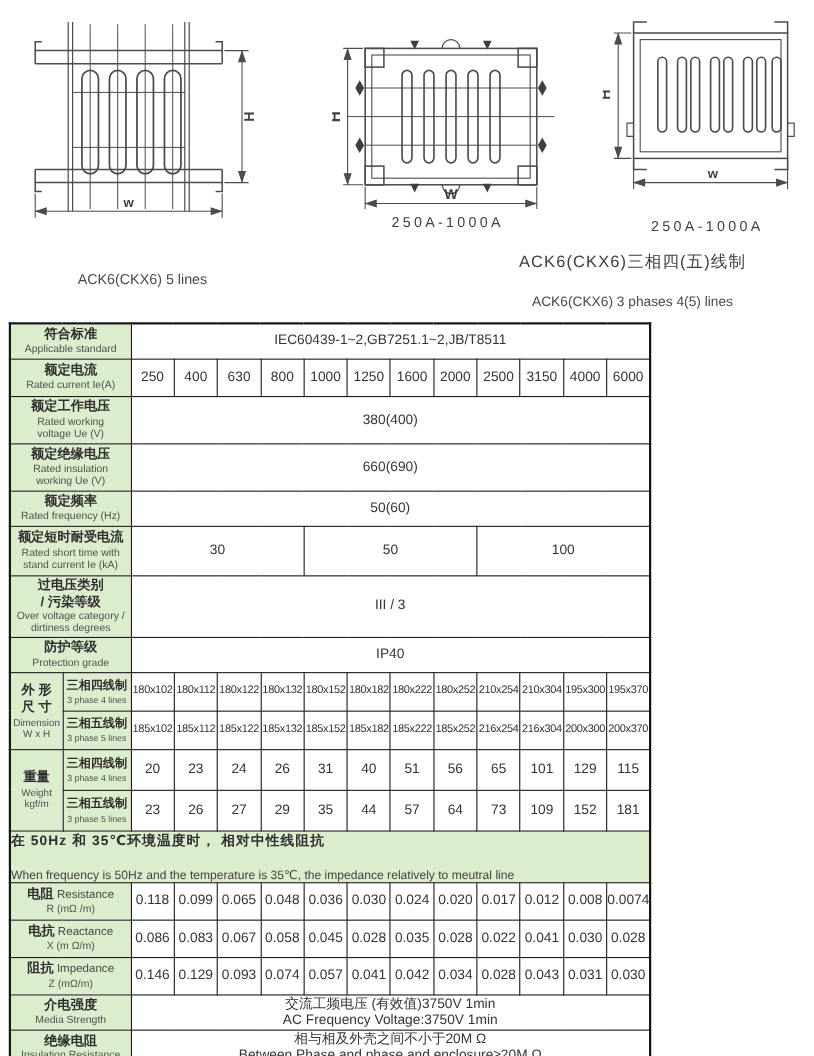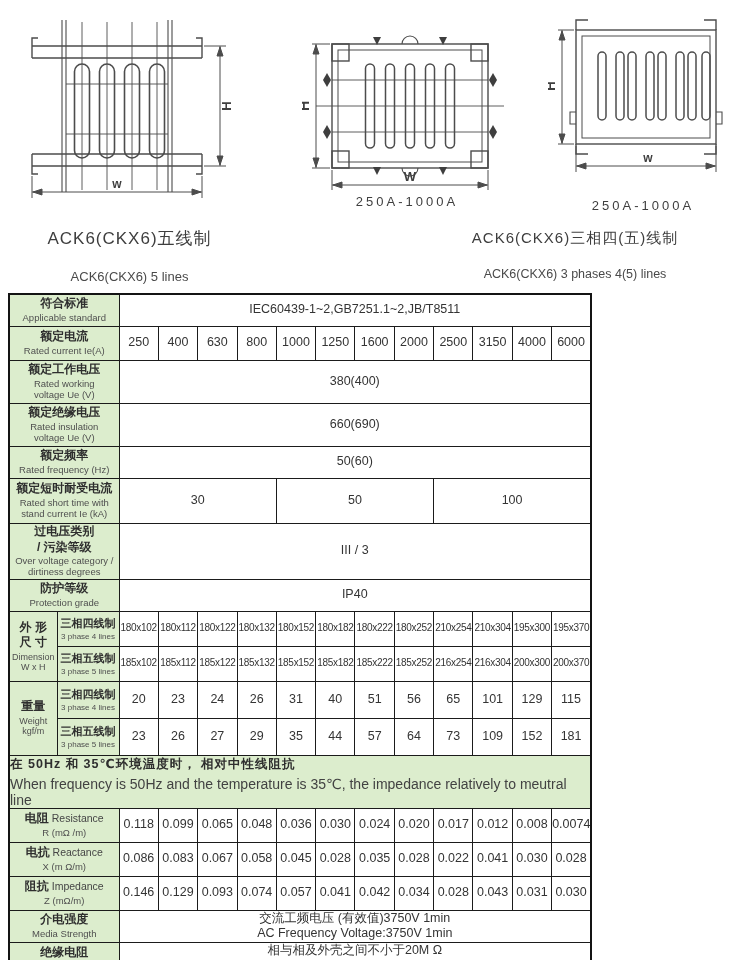--- a/index.html
+++ b/index.html
@@ -26,21 +26,21 @@
   .hd.left{text-align:center;padding-left:7px;}
   .en-inline{font-weight:normal;font-size:10.5px;color:#454545;}
   .grp .zh{font-size:12px;}
   .grp .en{font-size:9px;}
   .subhd .zh{font-size:11px;}
   .subhd .en{font-size:8px;}
   .val{background:#ffffff;text-align:center;font-size:12.5px;color:#343434;white-space:pre-line;line-height:1.25;}
   .val.small{font-size:10px;letter-spacing:-0.3px;}
   .banner{background:#dcedcd;text-align:left;padding:2px 4px 2px 12px;}
   .banner .zh{font-size:12.5px;font-weight:bold;letter-spacing:1px;color:#2e2e2e;}
-  .banner .en{font-size:14px;color:#424242;margin-top:3px;}
+  .banner .en{font-size:11px;color:#424242;margin-top:16px;}
 </style>
 </head>
 <body>
 
 <div class="abs" style="left:22px;top:6px;width:215px;height:200px;">
   <svg width="215" height="200" viewBox="0 0 215 200">
     <g stroke="#4c4c4c" fill="none" stroke-width="1.4">
       <path d="M40 14 V186 M44 14 V186 M146 14 V186 M150 14 V186" stroke-width="1.1"></path>
       <path d="M10 40 H180 M10 52 H180 M10 40 V52 M180 40 V52 M10 40 V32 H16 M180 40 V32 H174"></path>
       <path d="M10 148 H180 M10 160 H180 M10 148 V160 M180 148 V160 M10 160 V168 H16 M180 160 V168 H174"></path>
@@ -139,21 +139,20 @@
     </g>
     <text transform="translate(7,70) rotate(-90)" text-anchor="middle" font-size="13" font-weight="bold">H</text>
     <text x="100" y="146" text-anchor="middle" font-size="12" font-weight="bold">w</text>
   </svg>
 </div>
 
 <div class="abs range" style="left:302px;top:194px;width:210px;">250A-1000A</div>
 <div class="abs range" style="left:548px;top:198px;width:190px;">250A-1000A</div>
 
 <div class="abs cap" style="left:22px;top:227px;width:215px;">
-  <div class="cap-zh">ACK6(CKX6)五线制</div>
   <div class="cap-en">ACK6(CKX6) 5 lines</div>
 </div>
 
 <div class="abs cap" style="left:415px;top:229px;width:320px;">
   <div class="cap-zh" style="font-size:15px;">ACK6(CKX6)三相四(五)线制</div>
   <div class="cap-en" style="font-size:12.5px;">ACK6(CKX6) 3 phases 4(5) lines</div>
 </div>
 
 <table id="spec-table">
   <colgroup>
@@ -192,21 +191,21 @@
           <div class="zh">额定工作电压</div>
           <div class="en">Rated working
 voltage Ue (V)</div>
         </td>
         <td class="val" colspan="12">380(400)</td>
       </tr>
       <tr style="height: 43px;">
         <td class="hd" colspan="2">
           <div class="zh">额定绝缘电压</div>
           <div class="en">Rated insulation
-voltage Ue (V)</div>
+working Ue (V)</div>
         </td>
         <td class="val" colspan="12">660(690)</td>
       </tr>
       <tr style="height: 32px;">
         <td class="hd" colspan="2">
           <div class="zh">额定频率</div>
           <div class="en">Rated frequency (Hz)</div>
         </td>
         <td class="val" colspan="12">50(60)</td>
       </tr>

